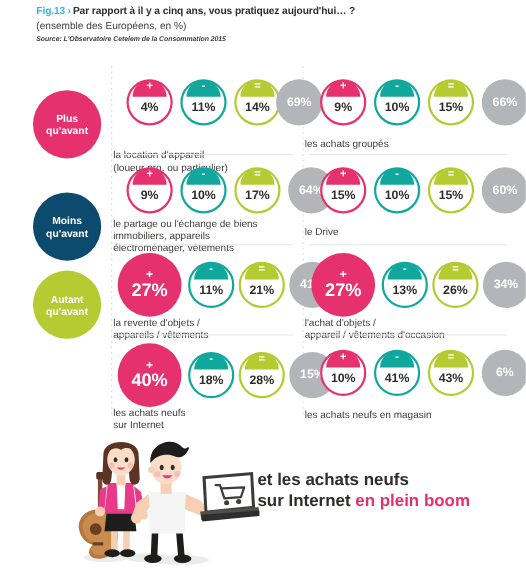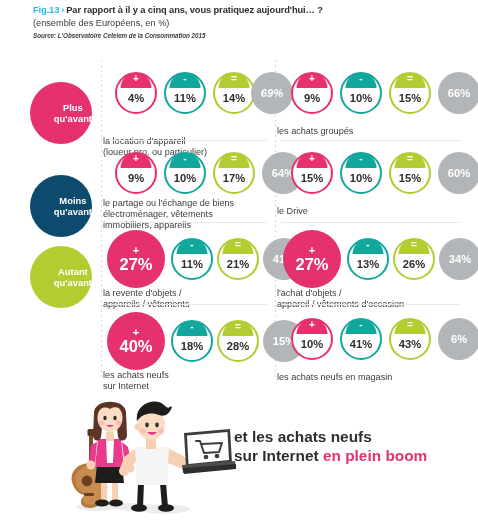--- a/index.html
+++ b/index.html
@@ -20,21 +20,21 @@
   .subtitle{font-size:9.2px;color:#3c3c3b;line-height:13px;margin-top:1px;}
   .source{font-size:6.3px;font-style:italic;font-weight:bold;color:#3c3c3b;margin-top:2px;letter-spacing:-0.05px;}
 
   
   .chart{position:absolute;left:0;top:60px;width:478px;height:320px;}
 
   
   .legend{position:absolute;left:30px;top:0;width:66px;height:320px;}
   .leg-circle{
     position:absolute;left:0;width:62px;height:62px;border-radius:50%;
-    display:flex;align-items:center;justify-content:flex-end;text-align:center;
+    display:flex;align-items:center;justify-content:center;text-align:center;
     color:#ffffff;font-size:9.4px;font-weight:bold;line-height:11px;
   }
   .leg-0{top:22px;background:#e5326e;}
   .leg-1{top:115px;background:#0c4a6e;}
   .leg-2{top:186px;background:#b4cb32;}
   .leg-3{top:266px;background:#b3b6b8;font-size:8.7px;line-height:10.5px;}
 
   
   .vdot{position:absolute;top:0;width:1px;height:318px;
         background-image:linear-gradient(to bottom,#d9d9d9 0 2px,transparent 2px 5px);
@@ -151,21 +151,21 @@
             <span class="cap cap-minus">-</span>
             <span class="val">11%</span>
           </div>
         </div>
         <div class="bubble" style="left:110px;top:12px;">
           <div class="b-out ring-eq">
             <span class="cap cap-eq">=</span>
             <span class="val">14%</span>
           </div>
         </div>
-        <div class="bubble" style="left:148px;top:12px;font-style:italic;">
+        <div class="bubble" style="left:148px;top:12px;">
           <div class="b-gray">
             <span>69%</span>
           </div>
         </div>
       </div>
       <div class="caption" style="margin-top:14px;">
         <div>la location d'appareil</div>
         <div>(loueur pro. ou particulier)</div>
       </div>
       <div class="row-sep" style="top:80px;"></div>
@@ -192,22 +192,22 @@
           </div>
         </div>
         <div class="bubble" style="left:159px;top:10px;">
           <div class="b-gray">
             <span>64%</span>
           </div>
         </div>
       </div>
       <div class="caption" style="margin-top:4px;">
         <div>le partage ou l'échange de biens</div>
+        <div>immobiliers, appareils</div>
         <div>électroménager, vêtements</div>
-        <div>immobiliers, appareils</div>
       </div>
       <div class="row-sep" style="top:80px;"></div>
     </div>
 
     <div class="row" style="height:82px;">
       <div class="bubbles" style="height:60px;">
         <div class="bubble" style="left:4px;top:6px;">
           <div class="b-big">
             <span class="sym">+</span>
             <span class="val">27%</span>

